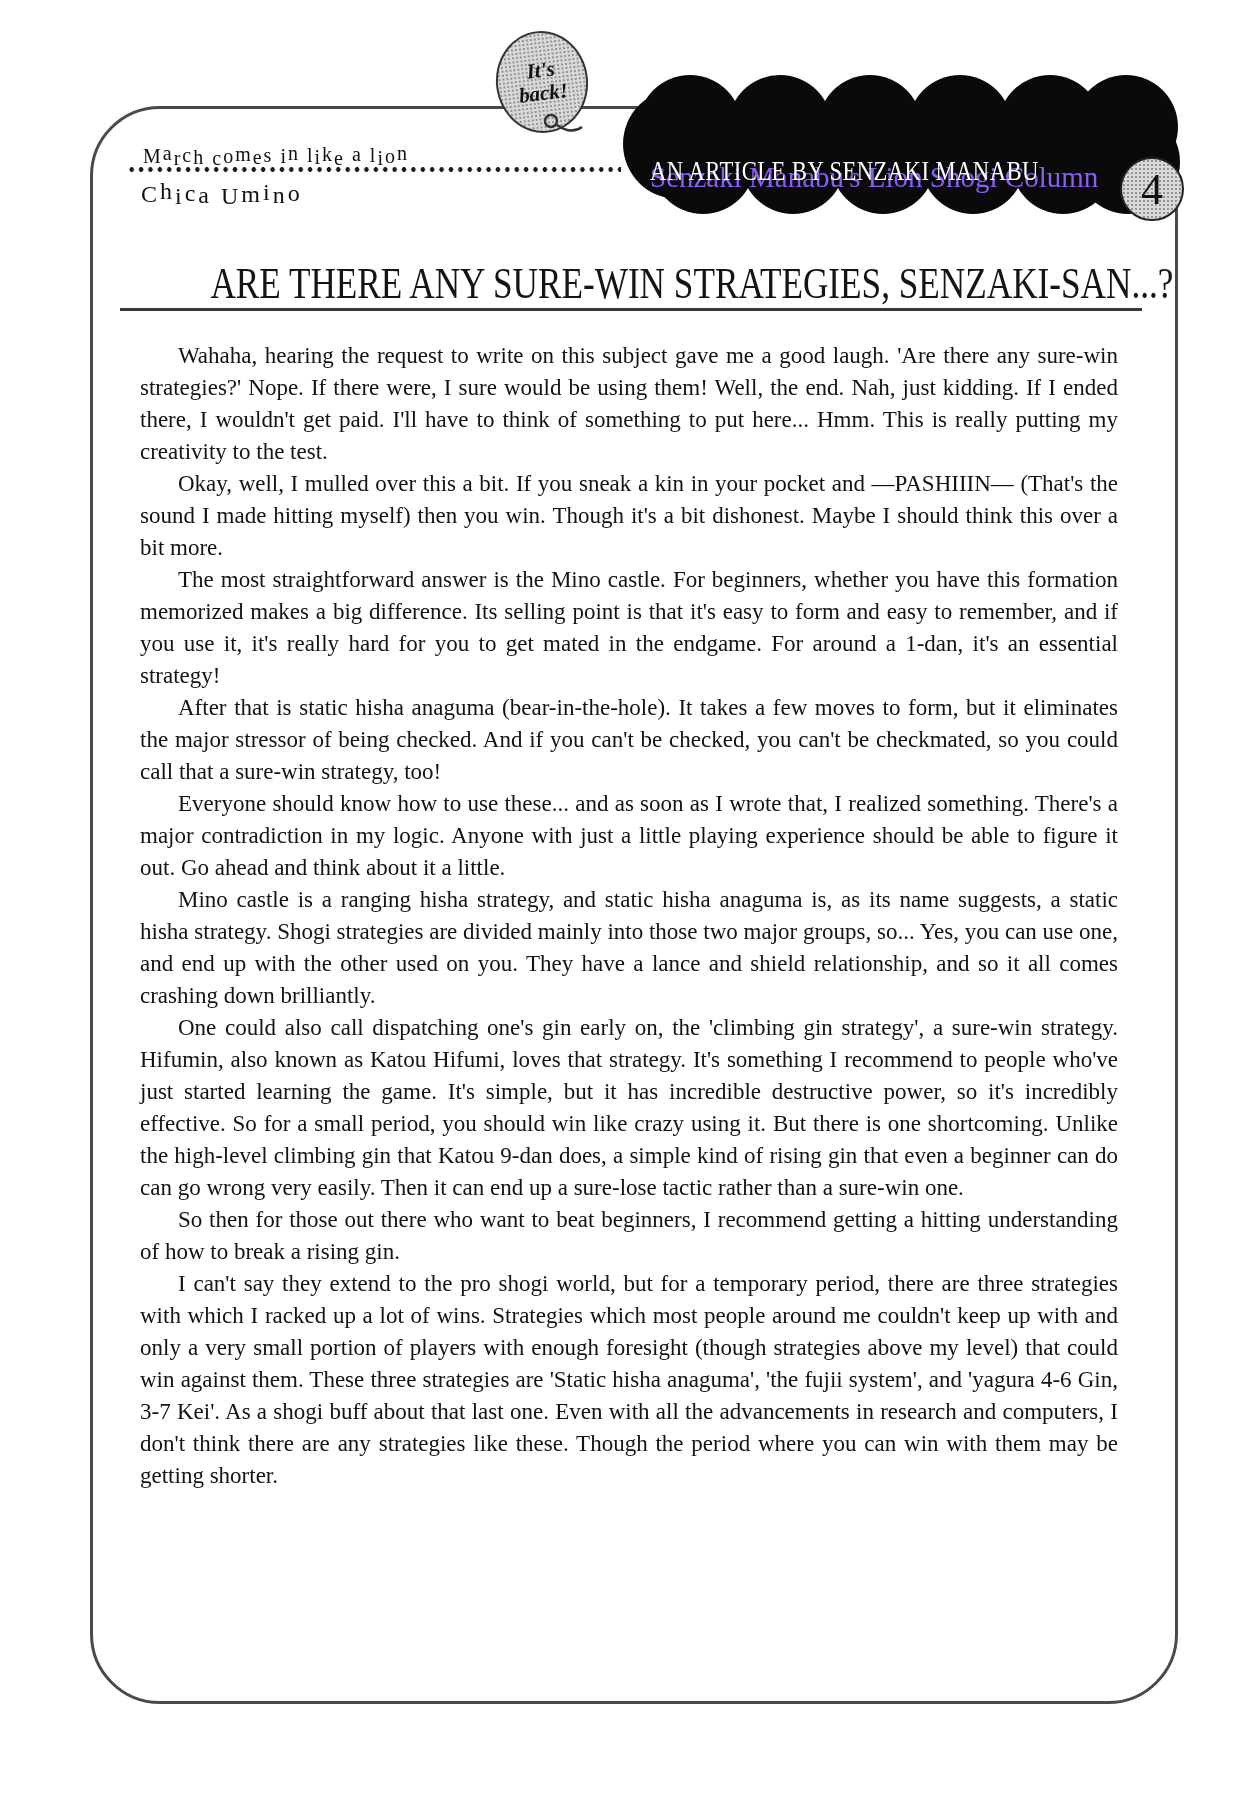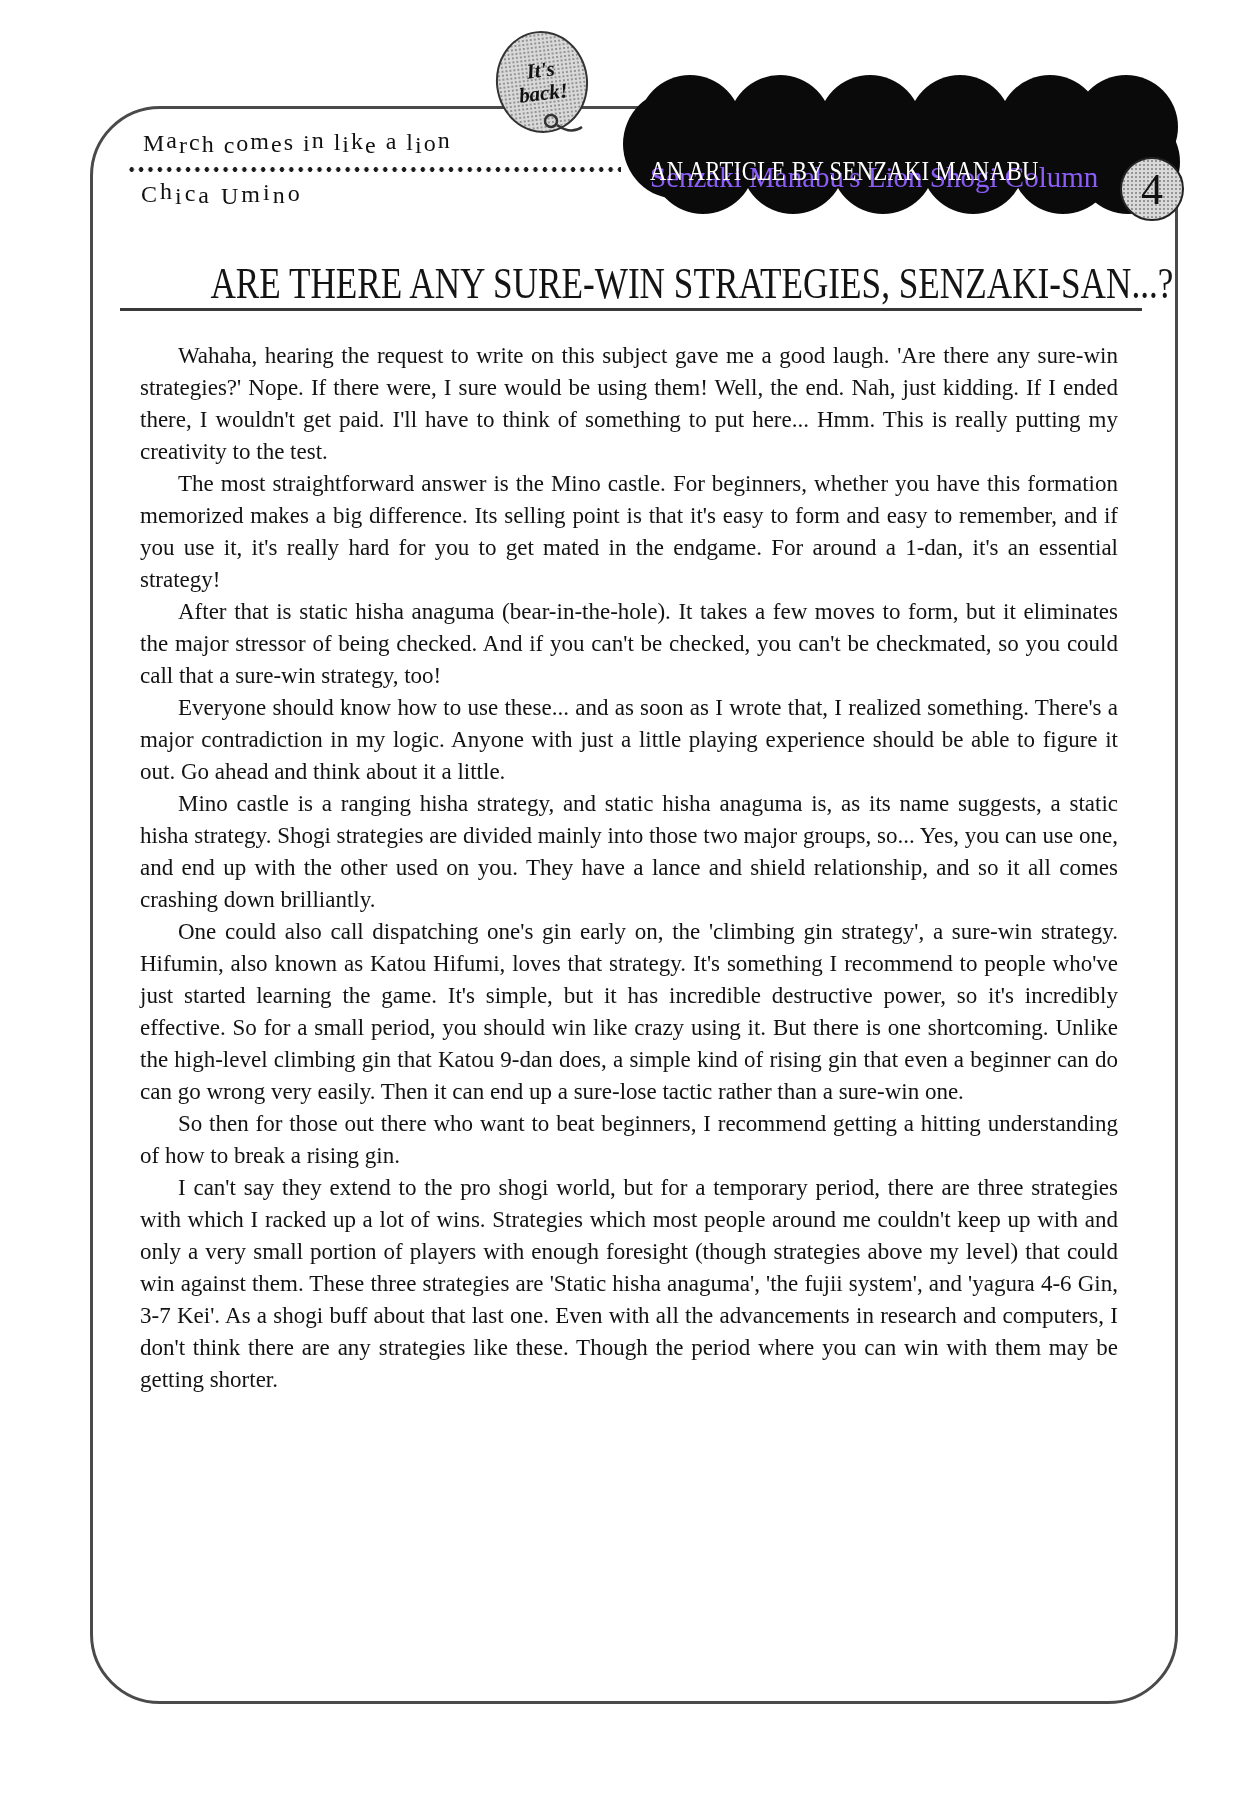--- a/index.html
+++ b/index.html
@@ -2,21 +2,21 @@
 <html><head>
 <meta charset="utf-8">
 <style>
   html,body{margin:0;padding:0;background:#ffffff;}
   .page{position:relative;width:1250px;height:1800px;background:#ffffff;
         font-family:"Liberation Serif",serif;color:#111;overflow:hidden;}
 
   .content-box{position:absolute;left:90px;top:106px;width:1082px;height:1592px;
         border:3px solid #4a4a4a;border-radius:70px;background:#fff;z-index:1;}
 
-  .series-title{position:absolute;left:143px;top:130px;font-size:24px;
+  .series-title{position:absolute;left:143px;top:145px;font-size:20px;
         letter-spacing:2px;z-index:2;white-space:nowrap;text-decoration:underline;}
   .dotted-divider{position:absolute;left:127px;top:166px;width:494px;height:7px;
         background-image:radial-gradient(circle,#1a1a1a 2.1px,transparent 2.6px);
         background-size:9.4px 7px;background-repeat:repeat-x;z-index:2;}
   .author-name{position:absolute;left:141px;top:181px;font-size:24px;
         letter-spacing:3px;z-index:2;white-space:nowrap;}
 
   .banner{position:absolute;left:618px;top:72px;width:564px;height:146px;z-index:3;}
   .banner svg{position:absolute;left:0;top:0;}
   .banner-title{position:absolute;left:32px;top:44px;color:#8b5cf6;font-size:29px;
@@ -100,20 +100,21 @@
     <span>4</span>
   </div>
 
   <div class="article-title-row">
     <span class="article-title">ARE THERE ANY SURE-WIN STRATEGIES, SENZAKI-SAN...?</span>
   </div>
   <div class="title-rule"></div>
 
   <div class="article-body">
     <p>Wahaha, hearing the request to write on this subject gave me a good laugh. 'Are there any sure-win strategies?' Nope. If there were, I sure would be using them! Well, the end. Nah, just kidding. If I ended there, I wouldn't get paid. I'll have to think of something to put here... Hmm. This is really putting my creativity to the test.</p>
+    <p>Okay, well, I mulled over this a bit. If you sneak a kin in your pocket and —PASHIIIN— (That's the sound I made hitting myself) then you win. Though it's a bit dishonest. Maybe I should think this over a bit more.</p>
     <p>The most straightforward answer is the Mino castle. For beginners, whether you have this formation memorized makes a big difference. Its selling point is that it's easy to form and easy to remember, and if you use it, it's really hard for you to get mated in the endgame. For around a 1-dan, it's an essential strategy!</p>
     <p>After that is static hisha anaguma (bear-in-the-hole). It takes a few moves to form, but it eliminates the major stressor of being checked. And if you can't be checked, you can't be checkmated, so you could call that a sure-win strategy, too!</p>
     <p>Everyone should know how to use these... and as soon as I wrote that, I realized something. There's a major contradiction in my logic. Anyone with just a little playing experience should be able to figure it out. Go ahead and think about it a little.</p>
     <p>Mino castle is a ranging hisha strategy, and static hisha anaguma is, as its name suggests, a static hisha strategy. Shogi strategies are divided mainly into those two major groups, so... Yes, you can use one, and end up with the other used on you. They have a lance and shield relationship, and so it all comes crashing down brilliantly.</p>
     <p>One could also call dispatching one's gin early on, the 'climbing gin strategy', a sure-win strategy. Hifumin, also known as Katou Hifumi, loves that strategy. It's something I recommend to people who've just started learning the game. It's simple, but it has incredible destructive power, so it's incredibly effective. So for a small period, you should win like crazy using it. But there is one shortcoming. Unlike the high-level climbing gin that Katou 9-dan does, a simple kind of rising gin that even a beginner can do can go wrong very easily. Then it can end up a sure-lose tactic rather than a sure-win one.</p>
     <p>So then for those out there who want to beat beginners, I recommend getting a hitting understanding of how to break a rising gin.</p>
     <p>I can't say they extend to the pro shogi world, but for a temporary period, there are three strategies with which I racked up a lot of wins. Strategies which most people around me couldn't keep up with and only a very small portion of players with enough foresight (though strategies above my level) that could win against them. These three strategies are 'Static hisha anaguma', 'the fujii system', and 'yagura 4-6 Gin, 3-7 Kei'. As a shogi buff about that last one. Even with all the advancements in research and computers, I don't think there are any strategies like these. Though the period where you can win with them may be getting shorter.</p>
   </div>
 
 </div>

